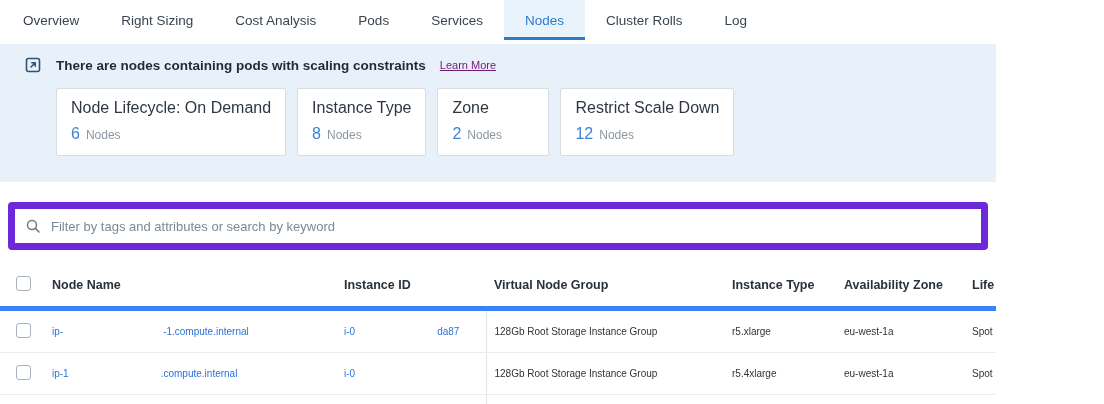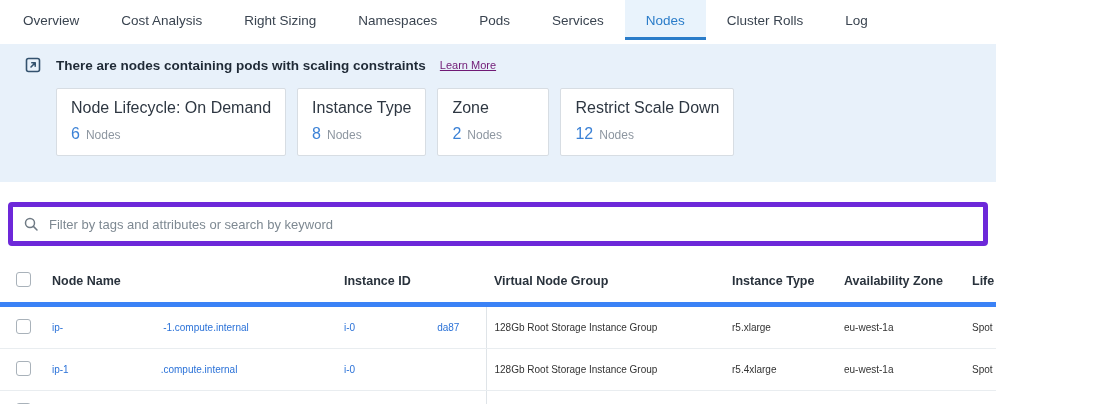--- a/index.html
+++ b/index.html
@@ -17,21 +17,21 @@
   .banner-icon{display:flex;align-items:center;}
   .learn-more{color:#701a75;text-decoration:underline;font-weight:400;font-size:11px;cursor:pointer;}
   .cards{display:flex;gap:11px;margin:14px 0 0 32px;}
   .card{background:#fff;border:1px solid #d7dde3;border-radius:2px;padding:10px 14px 12px;min-width:82px;cursor:pointer;}
   .card-title{font-size:16px;color:#2e3742;white-space:nowrap;}
   .card-value{margin-top:8px;display:flex;align-items:baseline;gap:6px;}
   .card-count{font-size:16px;color:#3c82d6;}
   .card-unit{font-size:12px;color:#8d96a0;}
 
   
-  .search{margin:20px 8px 0;height:34px;border:5px solid #6d28d9;border-radius:4px;display:flex;align-items:center;padding:0 10px;gap:8px;background:#fff;}
+  .search{margin:20px 8px 0;height:34px;border:7px solid #6d28d9;border-radius:4px;display:flex;align-items:center;padding:0 10px;gap:8px;background:#fff;}
   .search input{border:none;outline:none;flex:1;font-size:13px;font-family:inherit;color:#333;background:transparent;}
   .search input::placeholder{color:#7e8992;}
 
   
   table{width:100%;border-collapse:collapse;margin-top:16px;table-layout:fixed;}
   th{text-align:left;font-size:12.5px;font-weight:700;color:#29323c;padding:10px 8px 12px;border-bottom:5px solid #3b82f6;white-space:nowrap;}
   td{font-size:10px;padding:12px 8px;border-bottom:1px solid #e9edf0;white-space:nowrap;overflow:hidden;}
   .cell-link{color:#2b72d8;text-decoration:none;cursor:pointer;}
   .cb{width:15px;height:15px;border:1px solid #a9b2ba;border-radius:3px;display:inline-block;background:#fff;cursor:pointer;box-sizing:border-box;}
   .cb-cell{padding-left:16px;}
@@ -39,23 +39,22 @@
   .redact{display:inline-block;height:8px;}
   .w-100{width:100px}.w-92{width:92px}.w-82{width:82px}.w-58{width:58px}
 </style>
 </head>
 <body>
 
 <div class="app">
 
   <nav class="tabbar">
     <div class="tab">Overview</div>
+    <div class="tab">Right Sizing</div>
     <div class="tab">Cost Analysis</div>
-    <div class="tab">Right Sizing</div>
-    <div class="tab">Namespaces</div>
     <div class="tab">Pods</div>
     <div class="tab">Services</div>
     <div class="tab active">Nodes</div>
     <div class="tab">Cluster Rolls</div>
     <div class="tab">Log</div>
   </nav>
 
   <section class="banner">
     <div class="banner-row">
       <span class="banner-icon">

